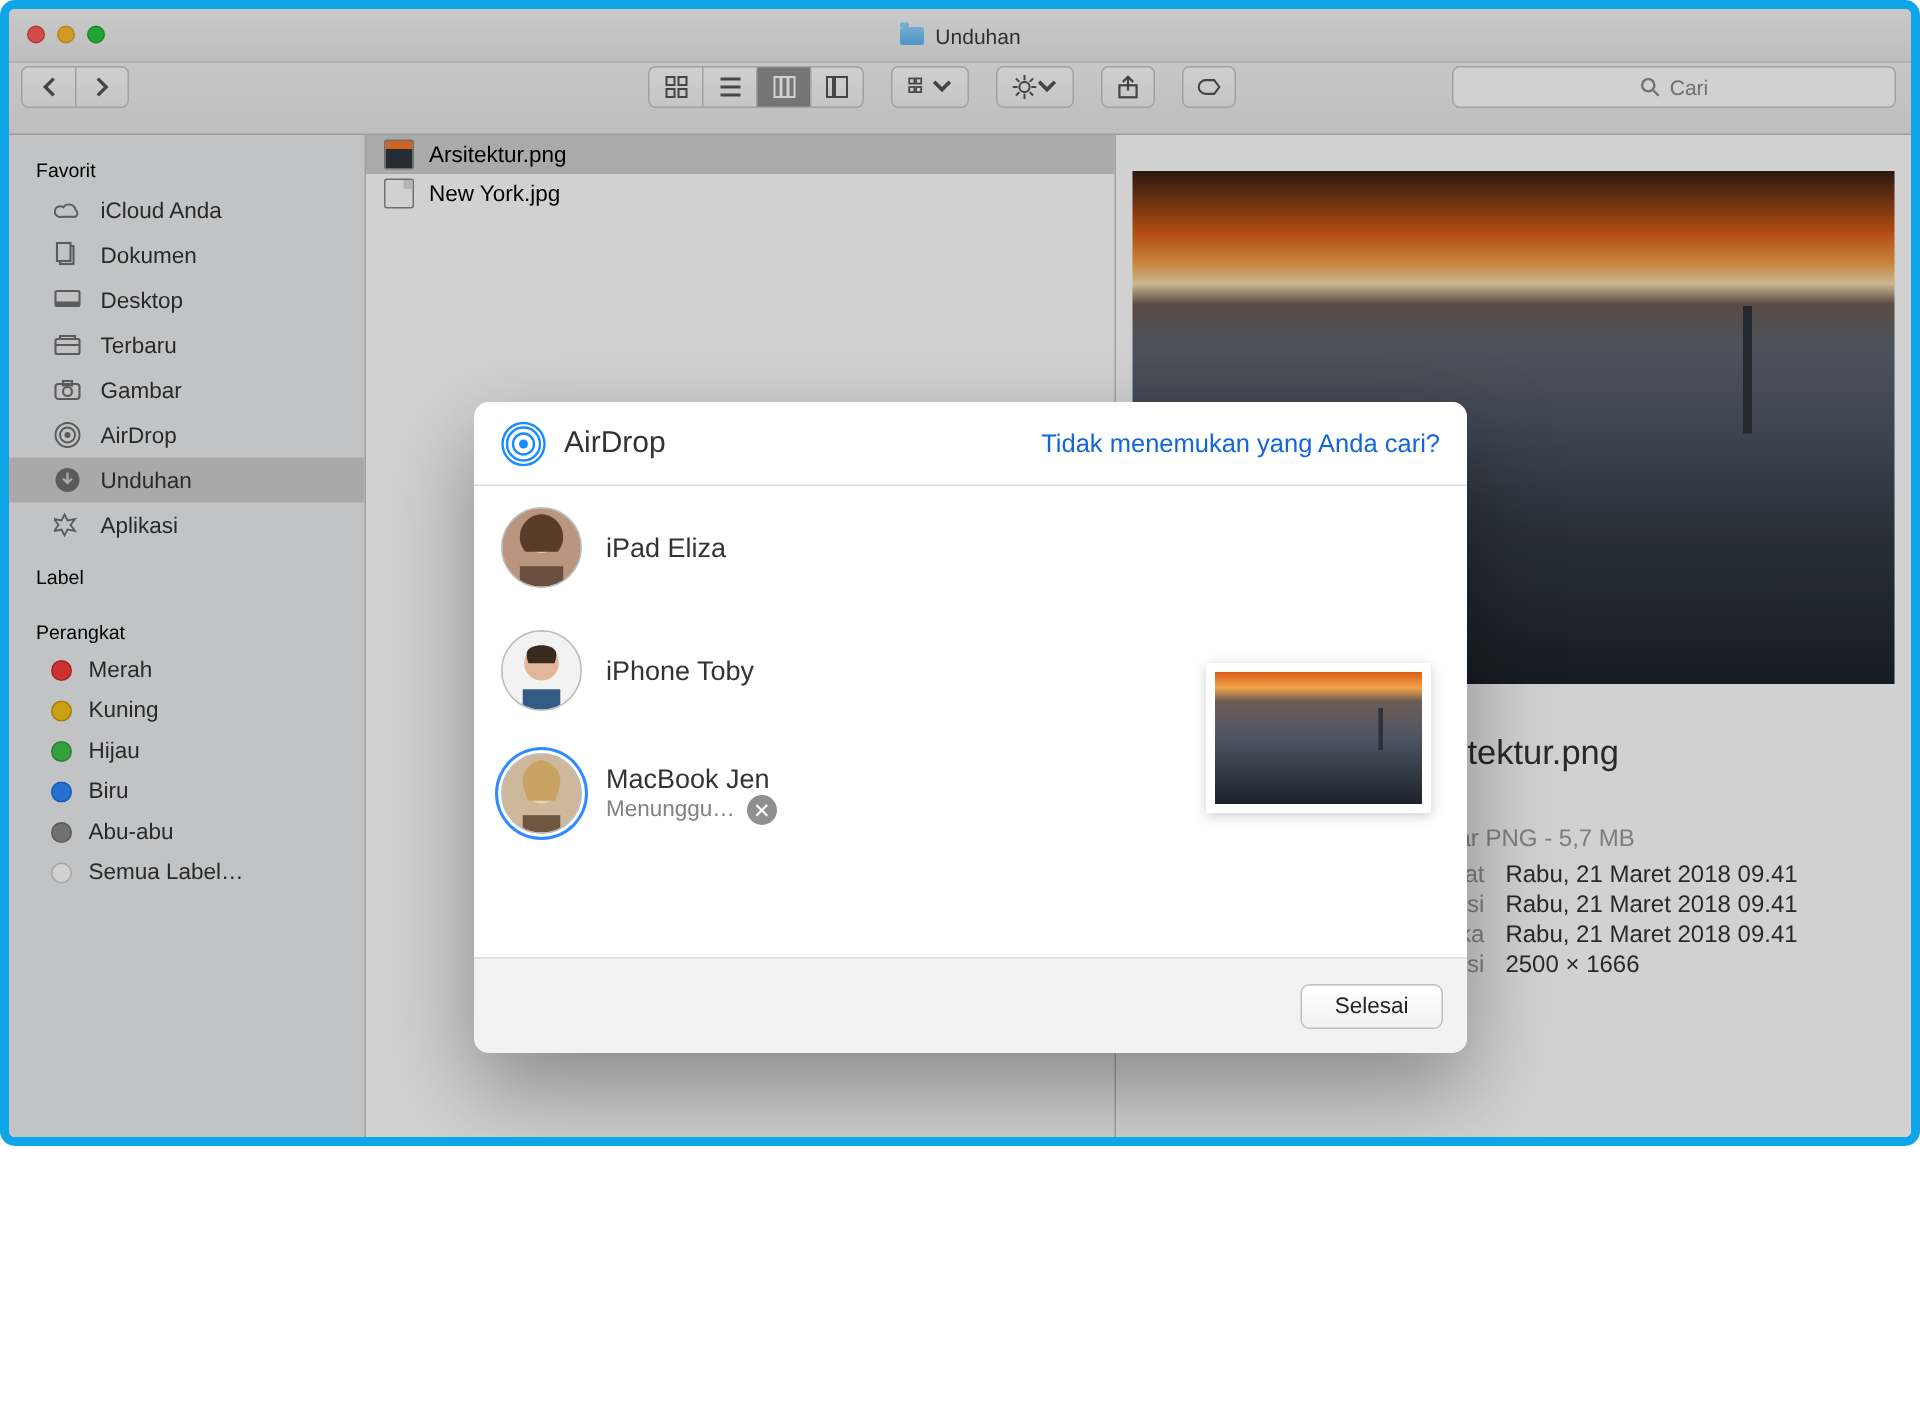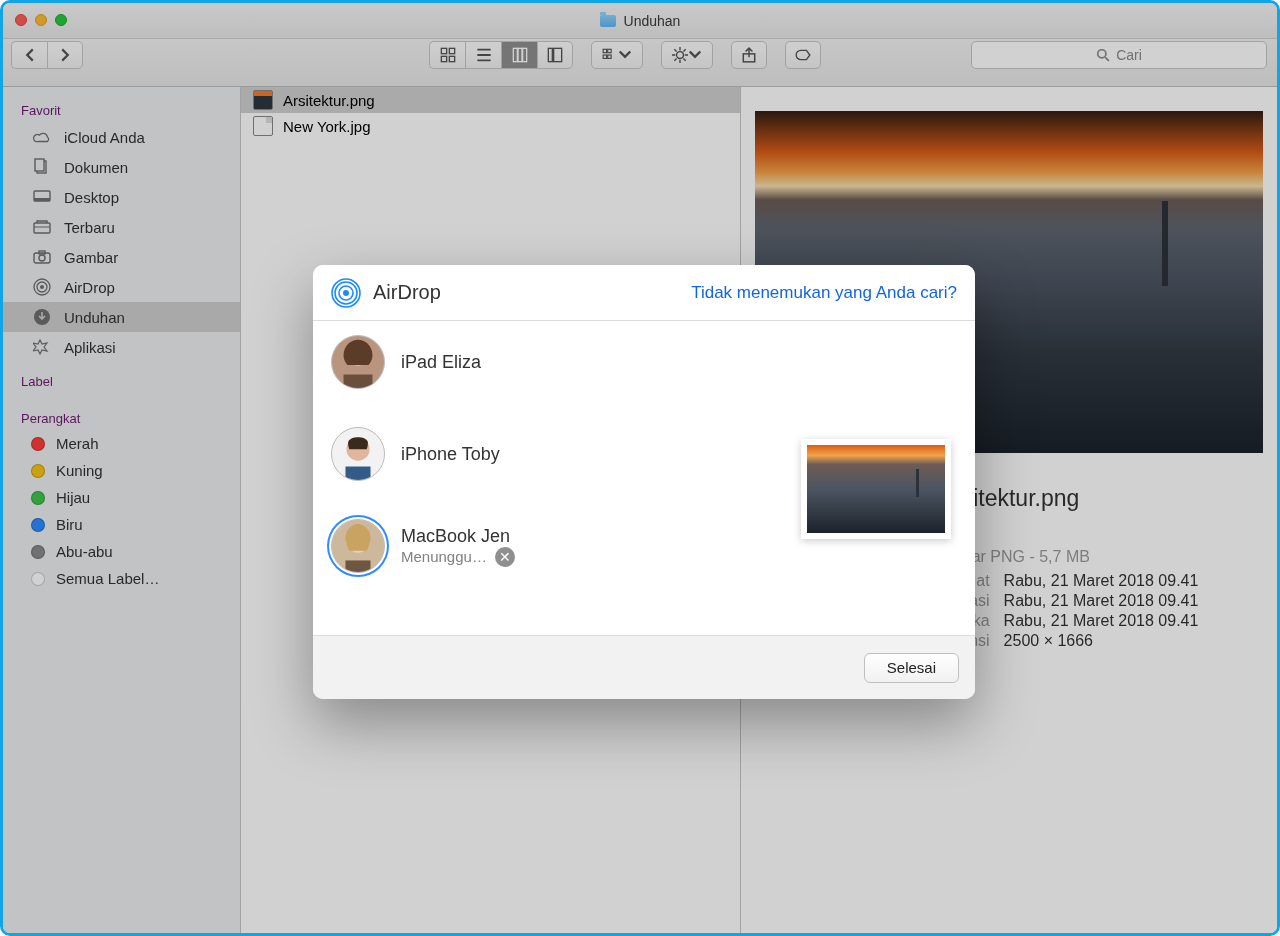--- a/index.html
+++ b/index.html
@@ -1,19 +1,19 @@
 <!DOCTYPE html>
 <html><head>
 <meta charset="utf-8">
 <style>
 * { box-sizing: border-box; margin: 0; padding: 0; font-family: -apple-system, "Helvetica Neue", Helvetica, Arial, sans-serif; }
 html, body { width: 1280px; height: 936px; overflow: hidden; background: #fff; }
 
 
-.window { width: 1280px; height: 936px; background: #e9e9e9; border: 3px solid #0ea5e9; border-radius: 10px; position: relative; overflow: hidden; }
+.window { width: 1280px; height: 764px; background: #e9e9e9; border: 6px solid #0ea5e9; border-radius: 10px; position: relative; overflow: hidden; }
 
 
 .dim { position: absolute; inset: 0; background: rgba(0,0,0,0.18); z-index: 5; }
 
 
 .titlebar { height: 36px; position: relative; display: flex; align-items: center; justify-content: center; background: linear-gradient(#f6f6f6, #e8e8e8); border-bottom: 1px solid #d0d0d0; }
 .traffic { position: absolute; left: 12px; top: 11px; display: flex; gap: 8px; }
 .traffic span { width: 12px; height: 12px; border-radius: 50%; display: inline-block; }
 .tl-close { background: #ff5f57; border: 0.5px solid #e0443e; }
 .tl-min   { background: #febc2e; border: 0.5px solid #dea023; }
@@ -30,21 +30,21 @@
 .seg .btn { border-radius: 0; border-right: none; }
 .seg .btn:first-child { border-radius: 5px 0 0 5px; }
 .seg .btn:last-child  { border-radius: 0 5px 5px 0; border-right: 1px solid #c6c6c6; }
 .seg .btn.active { background: #8f8f8f; color: #fff; }
 .spacer { flex: 1; }
 .search { height: 28px; width: 296px; border: 1px solid #c6c6c6; border-radius: 5px; background: #fff; display:flex; align-items:center; justify-content:center; gap:6px; color:#8a8a8a; font-size:14px; }
 
 
 .body { display: flex; height: calc(100% - 36px - 48px); }
 .sidebar { width: 238px; background: #eceef0; border-right: 1px solid #c6c6c6; padding-top: 12px; font-size: 15px; color: #333; overflow: hidden; }
-.sb-header { color: #701a75; font-size: 13px; padding: 4px 0 4px 18px; }
+.sb-header { color: #000000; font-size: 13px; padding: 4px 0 4px 18px; }
 .sb-item { display:flex; align-items:center; gap: 11px; padding: 5px 14px 5px 28px; cursor: default; }
 .sb-item.selected { background: #cfcfcf; }
 .sb-ico { width: 22px; height: 20px; display:flex; align-items:center; justify-content:center; color:#6f6f6f; }
 .label-dot { width: 14px; height: 14px; border-radius: 50%; border: 1px solid rgba(0,0,0,0.2); }
 
 .filecol { width: 500px; border-right: 1px solid #c6c6c6; background: #fff; }
 .file-item { display:flex; align-items:center; gap:10px; padding: 3px 12px; font-size:15px; }
 .file-item.selected { background: #d0d0d0; }
 .file-thumb { width: 20px; height: 20px; background: linear-gradient(#fa7b28 30%, #2e3640 30%); border-radius: 2px; border:1px solid #888; }
 .file-thumb.gen { background: #fff; border:1px solid #888; position:relative; }
@@ -72,21 +72,21 @@
 .preview-meta .v { color:#333; }
 .preview-meta .link { color:#1166dd; }
 
 
 .modal { position:absolute; z-index:10; left:310px; top:262px; width:662px; height:434px; background:#f3f3f3; border-radius:10px; box-shadow: 0 24px 60px rgba(0,0,0,0.35); display:flex; flex-direction:column; overflow:hidden; }
 .modal-header { height:56px; display:flex; align-items:center; justify-content:space-between; padding: 0 18px; border-bottom:1px solid #dcdcdc; background:#fff; }
 .modal-header .left { display:flex; align-items:center; gap:12px; }
 .modal-title { font-size:20px; color:#333; }
 .modal-link { font-size:17px; color:#1166dd; }
 .modal-body { flex:1; background:#fff; padding: 14px 18px; position:relative; display:flex; }
-.recipients { display:flex; flex-direction:column; gap: 38px; }
+.recipients { display:flex; flex-direction:column; gap: 28px; }
 .recipient { display:flex; align-items:center; gap: 16px; }
 .avatar { width: 54px; height: 54px; border-radius:50%; background: #c9c9c9; border:1px solid #bbb; position:relative; overflow:hidden; }
 .avatar.sel { box-shadow: 0 0 0 2px #fff, 0 0 0 4px #2f8bff; }
 .avatar svg { width:100%; height:100%; }
 .r-name { font-size:18px; color:#333; }
 .r-status { display:flex; align-items:center; gap:8px; font-size:15px; color:#818181; }
 .cancel-dot { width:20px; height:20px; border-radius:50%; background:#8f8f8f; color:#fff; display:flex; align-items:center; justify-content:center; font-size:14px; line-height:1; }
 
 .thumb { position:absolute; right:24px; top:118px; width:150px; height:100px; background:#fff; padding:6px; box-shadow: 0 2px 8px rgba(0,0,0,0.2); }
 .thumb-inner { width:100%; height:100%; background: linear-gradient(

